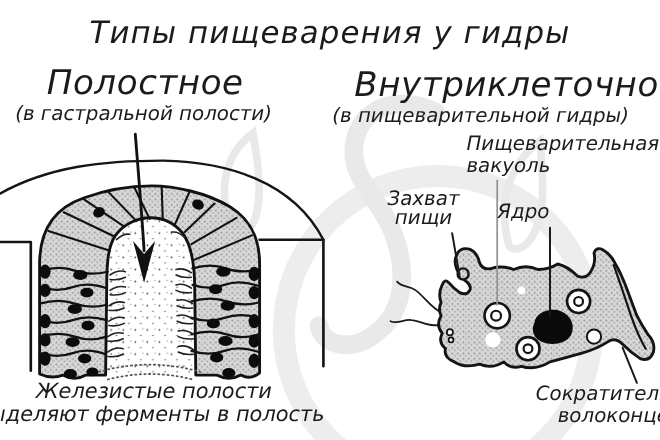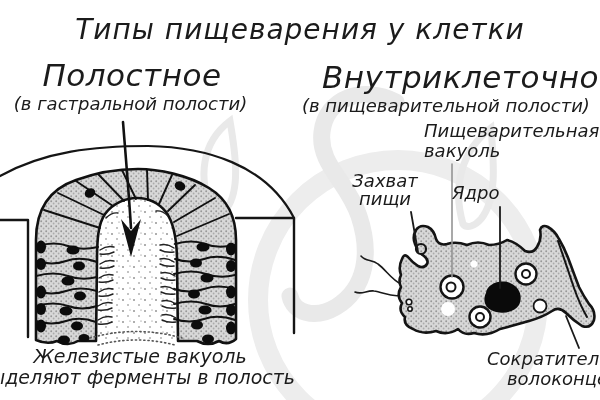--- a/index.html
+++ b/index.html
@@ -127,39 +127,39 @@
   </g>
 
   <g fill="none" stroke-linecap="round">
     <path d="M 411 212 L 418 252" stroke="#1a1a1a" stroke-width="1.8"></path>
     <path d="M 452 164 L 452 277" stroke="#949494" stroke-width="1.6"></path>
     <path d="M 500 207 L 500 288" stroke="#1a1a1a" stroke-width="1.8"></path>
     <path d="M 566 316 L 579 348" stroke="#1a1a1a" stroke-width="1.8"></path>
   </g>
 </svg>
 
-<div class="txt title center">Типы пищеварения у клетки</div>
+<div class="txt title center">Типы пищеварения у гидры</div>
 
 <div class="txt h-left center">Полостное</div>
 <div class="txt sub-left center">(в гастральной полости)</div>
 
 <div class="txt h-right">Внутриклеточное</div>
-<div class="txt sub-right">(в пищеварительной полости)</div>
+<div class="txt sub-right">(в пищеварительной гидры)</div>
 
 <div class="txt lbl lbl-vacuole">
   <div>Пищеварительная</div>
   <div>вакуоль</div>
 </div>
 
 <div class="txt lbl lbl-capture">
   <div>Захват</div>
   <div>пищи</div>
 </div>
 
 <div class="txt lbl lbl-nucleus">Ядро</div>
 
 <div class="txt lbl lbl-contract1">Сократительное</div>
 <div class="txt lbl lbl-contract2">волоконце</div>
 
-<div class="txt cap1 center">Железистые вакуоль</div>
+<div class="txt cap1 center">Железистые полости</div>
 <div class="txt cap2">выделяют ферменты в полость</div>
 
 </div>
 
 </body></html>

